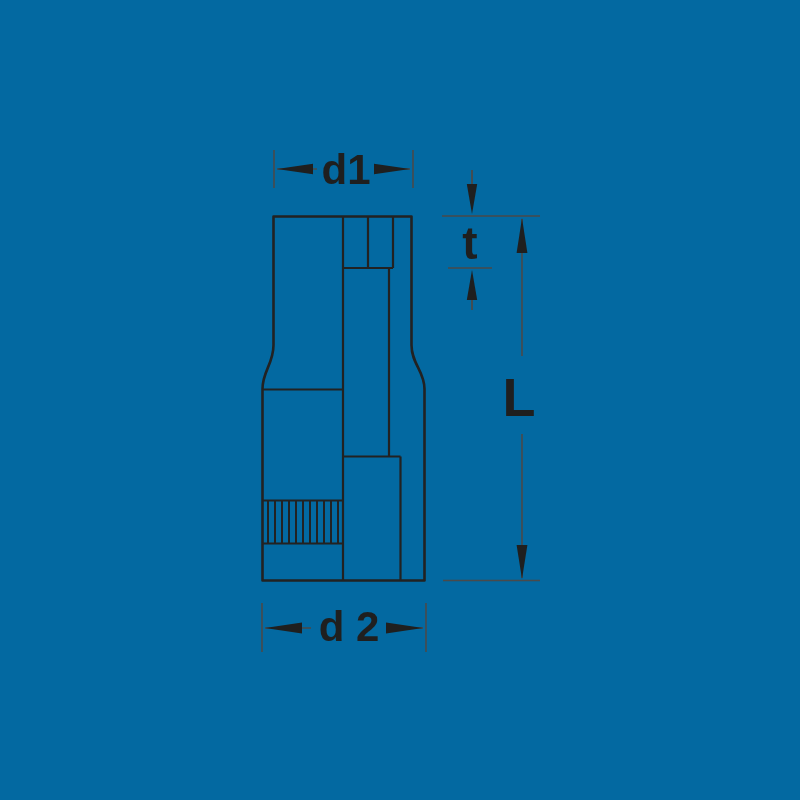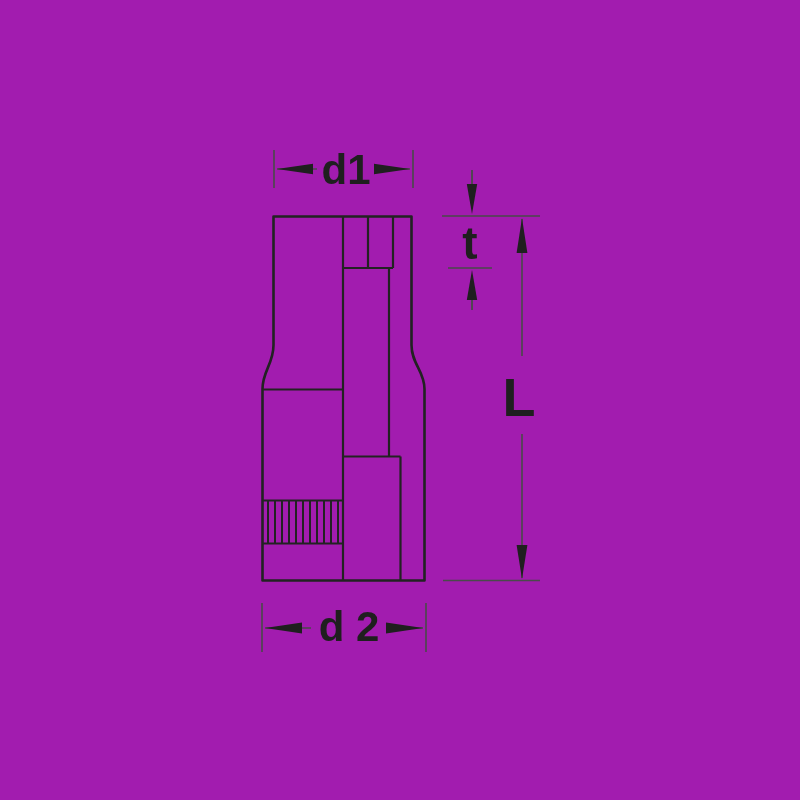--- a/index.html
+++ b/index.html
@@ -8,21 +8,21 @@
     background: #ffffff;
     width: 800px;
     height: 800px;
     overflow: hidden;
     font-family: "Liberation Sans", sans-serif;
   }
   .stage {
     position: relative;
     width: 800px;
     height: 800px;
-    background: #a21caf;
+    background: #0369a1;
   }
   svg text {
     font-family: "Liberation Sans", sans-serif;
     font-weight: bold;
     fill: #1f1f1f;
   }
   .part-line   { stroke: #222222; fill: none; }
   .dim-thin    { stroke: #4a4a4a; fill: none; }
   .dim-arrow   { fill: #1f1f1f; stroke: none; }
 </style>

